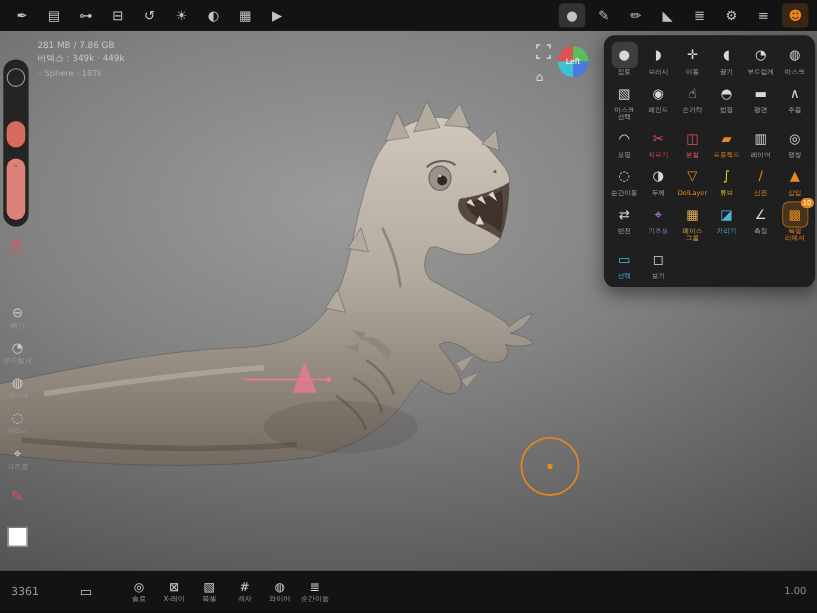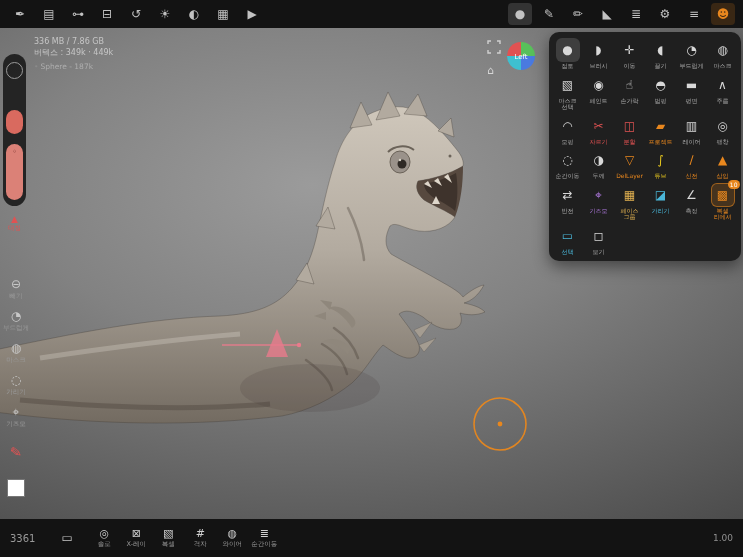--- a/index.html
+++ b/index.html
@@ -58,21 +58,21 @@
   .left-btns{position:absolute;left:1px;top:250px;width:30px;display:flex;flex-direction:column;gap:9px;
              align-items:center;z-index:6;}
   .lb{display:flex;flex-direction:column;align-items:center;gap:1px;cursor:pointer;}
   .lb-ico{font-size:12px;color:#c8c8c8;line-height:13px;}
   .lb-label{font-size:6.5px;color:#9a9a9a;}
   .stylus{margin-top:6px;font-size:14px;color:#e05252;cursor:pointer;transform:rotate(-8deg);}
   .swatch{margin-top:10px;width:16px;height:16px;background:#fff;border:1px solid #777;cursor:pointer;}
 
   
   .bottombar{position:absolute;bottom:0;left:0;right:0;height:38px;background:#131313;display:flex;
-             align-items:center;padding:0 10px;box-sizing:border-box;gap:8px;z-index:30;}
+             align-items:center;padding:0 10px;box-sizing:border-box;gap:19px;z-index:30;}
   .bb-count{font-size:10px;color:#9a9a9a;margin-right:18px;}
   .bb-tablet{font-size:12px;color:#c8c8c8;margin-right:10px;cursor:pointer;}
   .bb-btn{display:flex;flex-direction:column;align-items:center;width:27px;cursor:pointer;}
   .bb-ico{font-size:11px;color:#d0d0d0;height:13px;line-height:13px;}
   .bb-label{font-size:6.5px;color:#9a9a9a;white-space:nowrap;}
   .bb-zoom{margin-left:auto;font-size:9px;color:#8f8f8f;}
 </style>
 </head>
 <body>
 
@@ -242,21 +242,21 @@
         <circle cx="299" cy="317" r="2.2" fill="#e87b8c"></circle>
       </g>
 
       <g>
         <circle cx="500" cy="396" r="26" stroke="#e8871e" stroke-width="1.6" fill="none" opacity="0.95"></circle>
         <circle cx="500" cy="396" r="2.4" fill="#e8871e"></circle>
       </g>
     </svg>
 
     <div class="stats">
-      <div>336 MB / 7.86 GB</div>
+      <div>281 MB / 7.86 GB</div>
       <div>버텍스 : 349k · 449k</div>
       <div class="obj"><span class="dot">•</span><span>Sphere - 187k</span></div>
     </div>
 
     <svg class="vp-expand" viewBox="0 0 14 14">
       <g stroke="#d0d0d0" stroke-width="1.4" fill="none">
         <path d="M1 4 V1 H4"></path>
           <path d="M10 1 H13 V4"></path>
           <path d="M13 10 V13 H10"></path>
           <path d="M4 13 H1 V10"></path>

